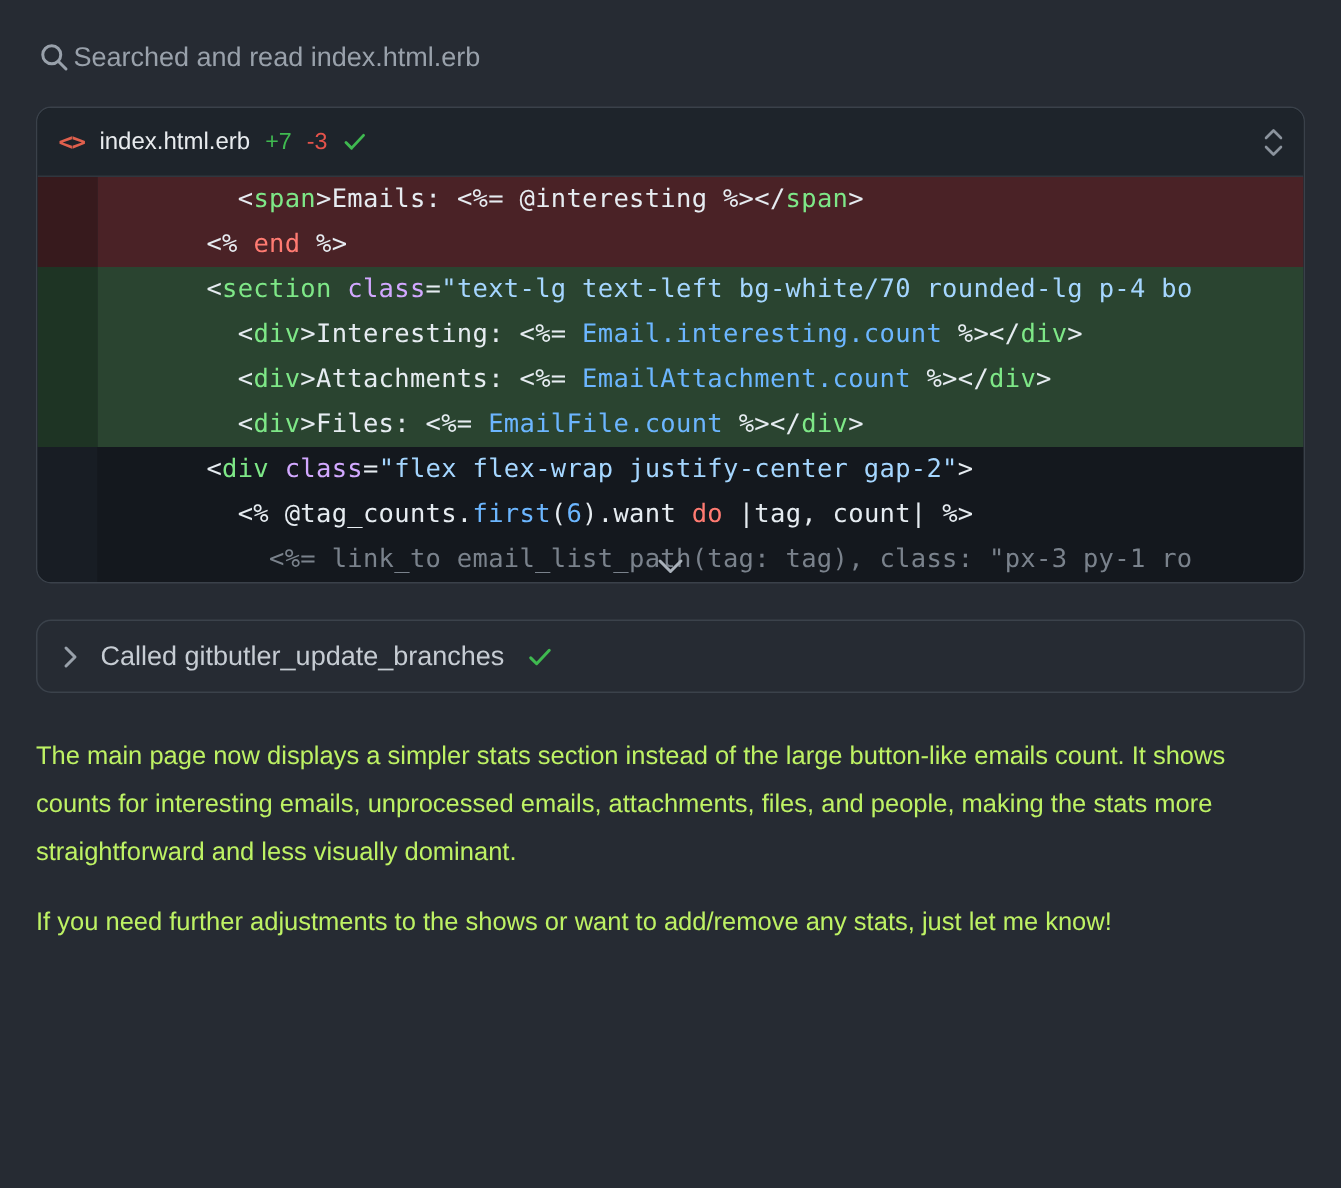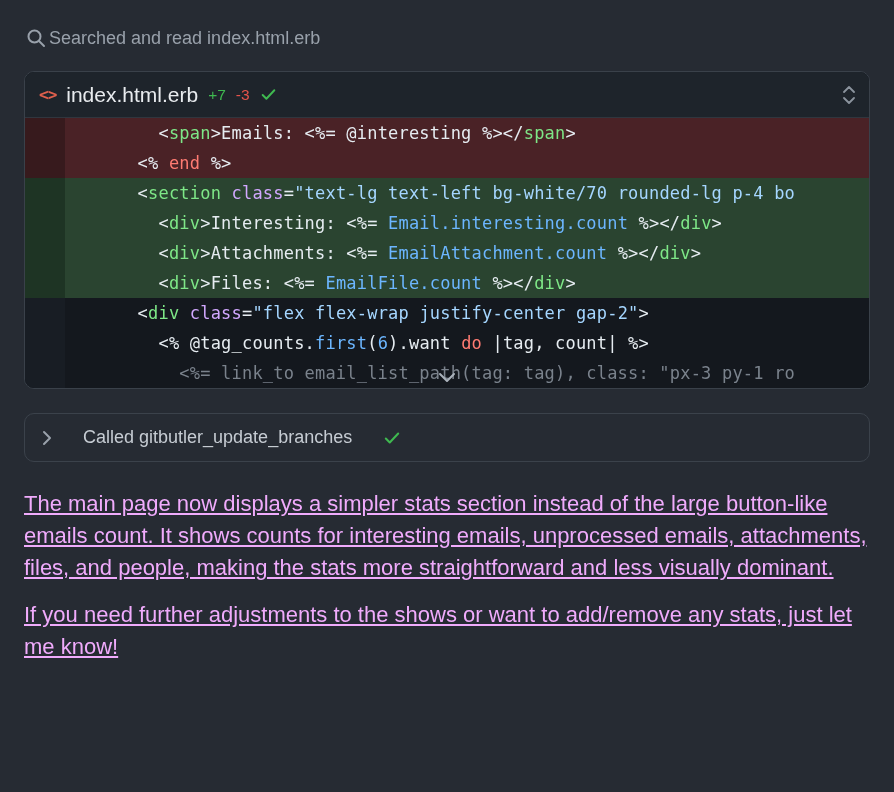--- a/index.html
+++ b/index.html
@@ -33,21 +33,21 @@
     background: #1e242b;
     border-bottom: 1px solid #30363e;
     display: flex; align-items: center;
     padding: 0 14px; gap: 10px;
     cursor: pointer;
   }
   .file-icon {
     font-family: "DejaVu Sans Mono", "Liberation Mono", monospace;
     color: #e0604d; font-size: 16px; font-weight: bold; letter-spacing: -1px;
   }
-  .filename { color: #e8ebee; font-size: 21px; }
+  .filename { color: #e8ebee; font-size: 16px; }
   .additions { color: #3fb950; font-size: 15.5px; }
   .deletions { color: #e5534b; font-size: 15.5px; }
   .header-spacer { flex: 1; }
 
   .code-body { position: relative; }
   .code-row { display: flex; height: 30px; }
   .gutter { width: 40px; flex: none; }
   .code-text {
     flex: 1; overflow: hidden; white-space: pre;
     font-family: "DejaVu Sans Mono", "Liberation Mono", monospace;
@@ -78,27 +78,27 @@
     cursor: pointer;
   }
 
   
   .tool-row {
     margin-top: 24px;
     border: 1px solid #3b424b;
     border-radius: 10px;
     height: 49px;
     display: flex; align-items: center;
-    gap: 31px; padding: 0 17px;
+    gap: 15px; padding: 0 17px;
     cursor: pointer;
   }
   .tool-text { color: #c6ccd3; font-size: 18px; }
 
   
-  .message { margin-top: 26px; color: #f0abfc; font-size: 22px; line-height: 32px; text-decoration: underline; }
+  .message { margin-top: 26px; color: #bef264; font-size: 17px; line-height: 32px; }
   .message p + p { margin-top: 15px; }
 </style>
 </head>
 <body>
 
 <div class="page">
 
   <div class="status-line">
     <svg width="21" height="21" viewBox="0 0 21 21">
       <circle cx="8.5" cy="8.5" r="6" fill="none" stroke="#99a1ab" stroke-width="2"></circle>

